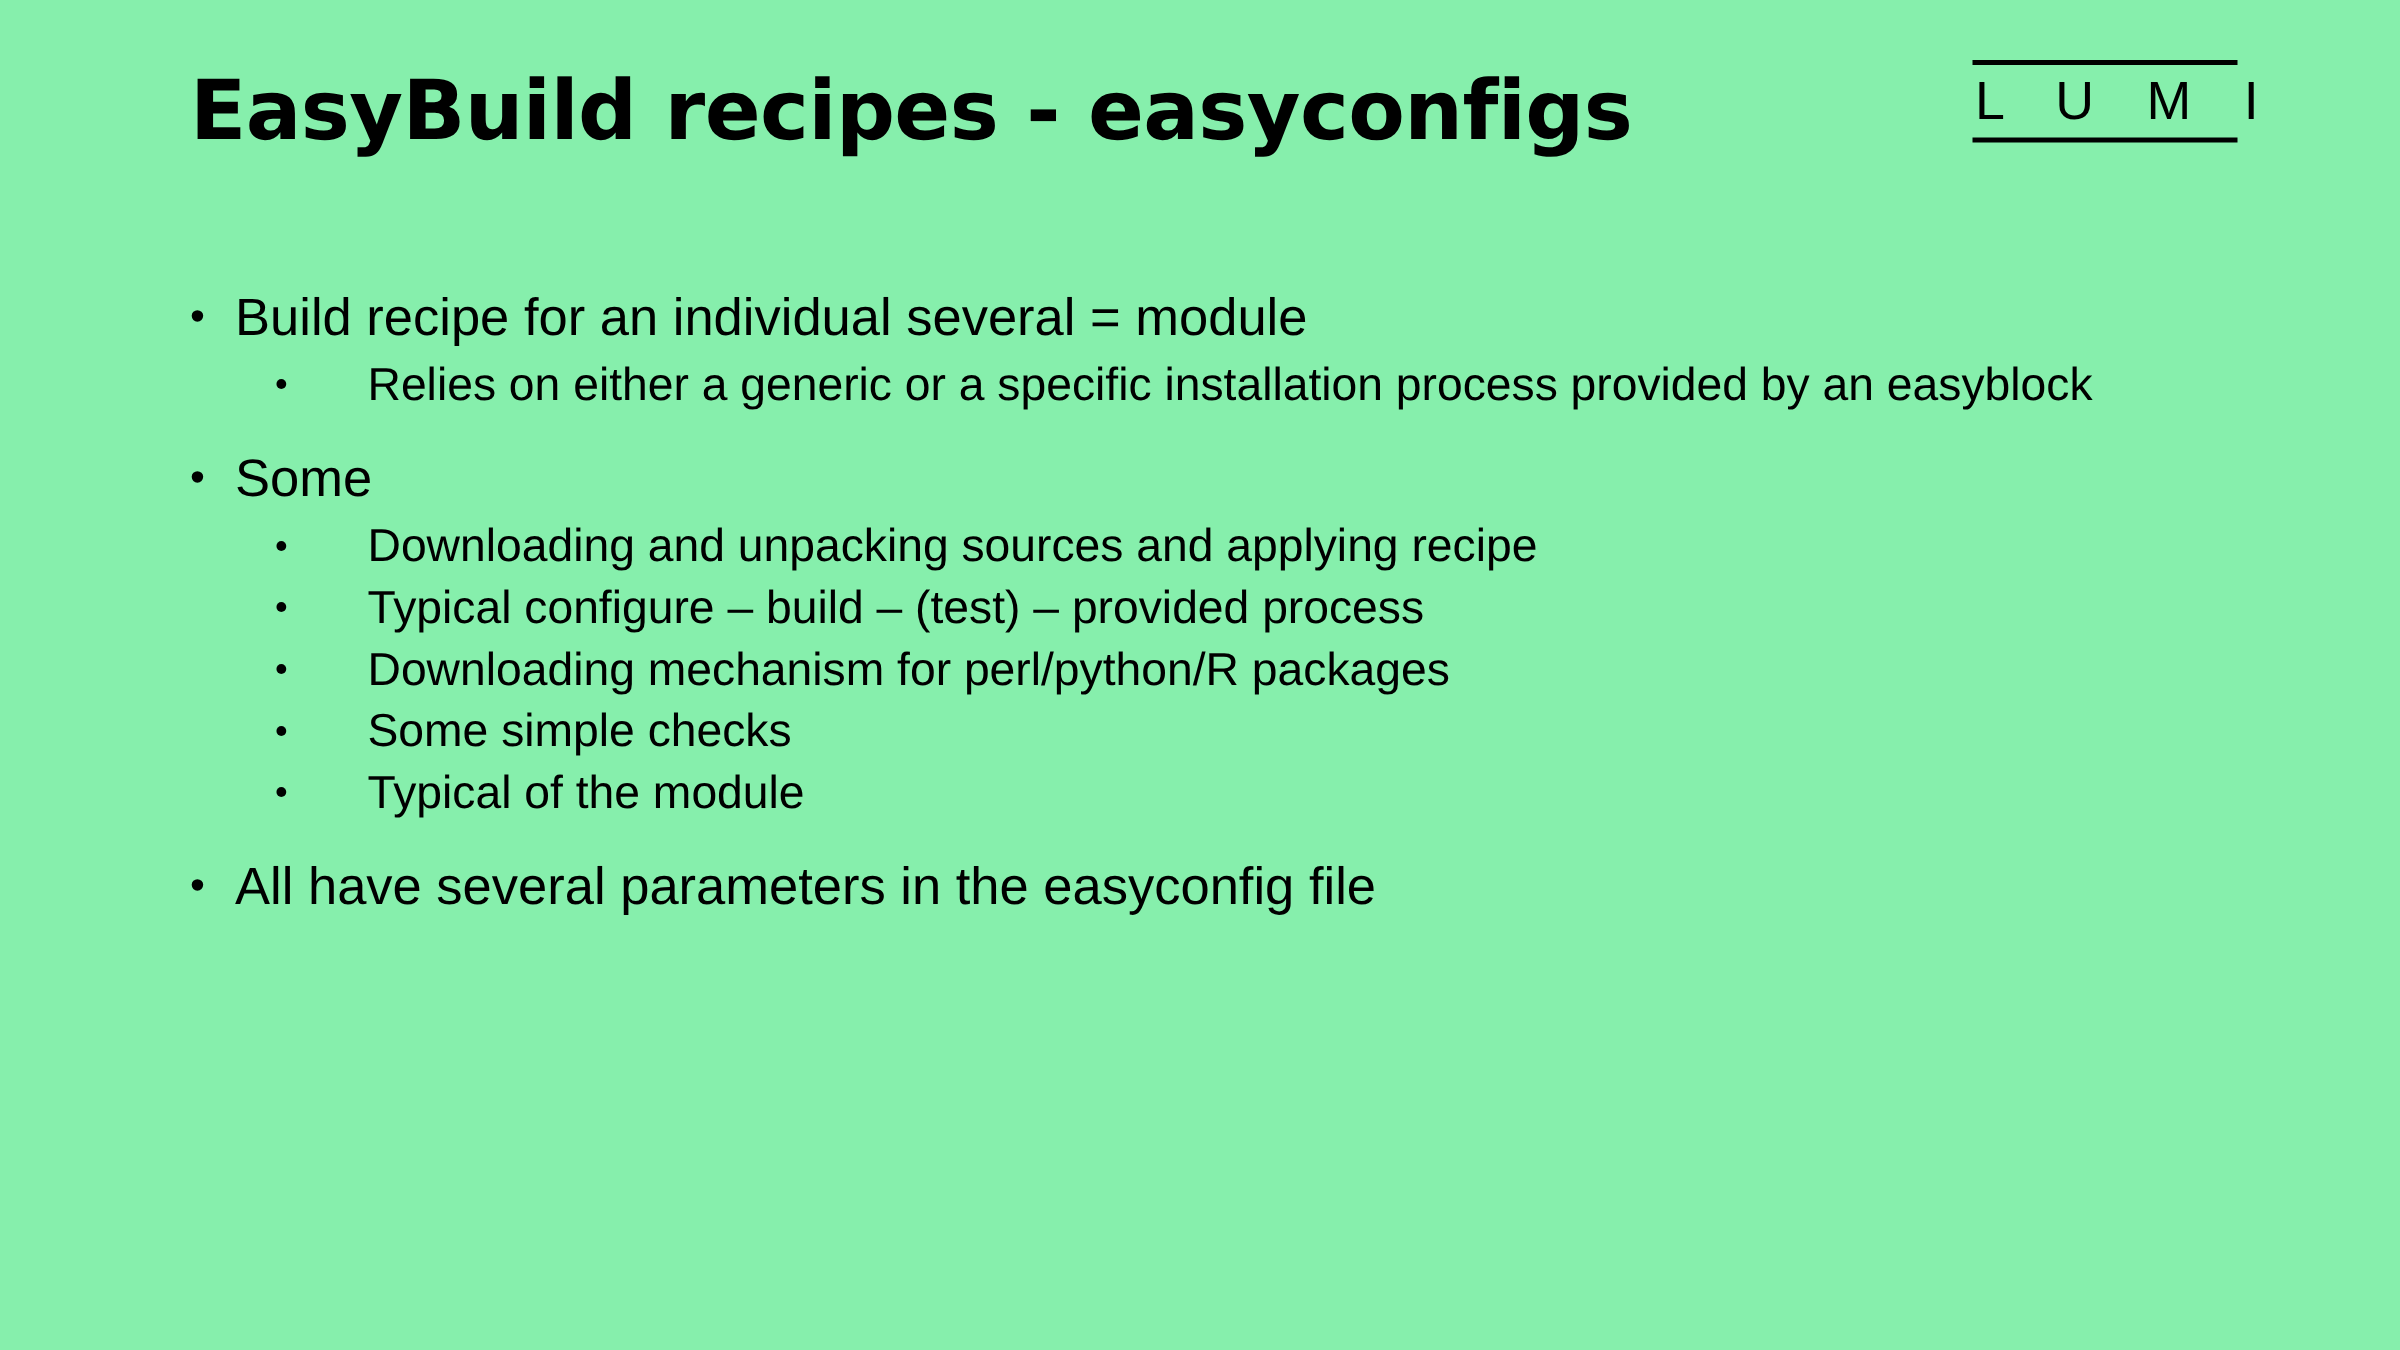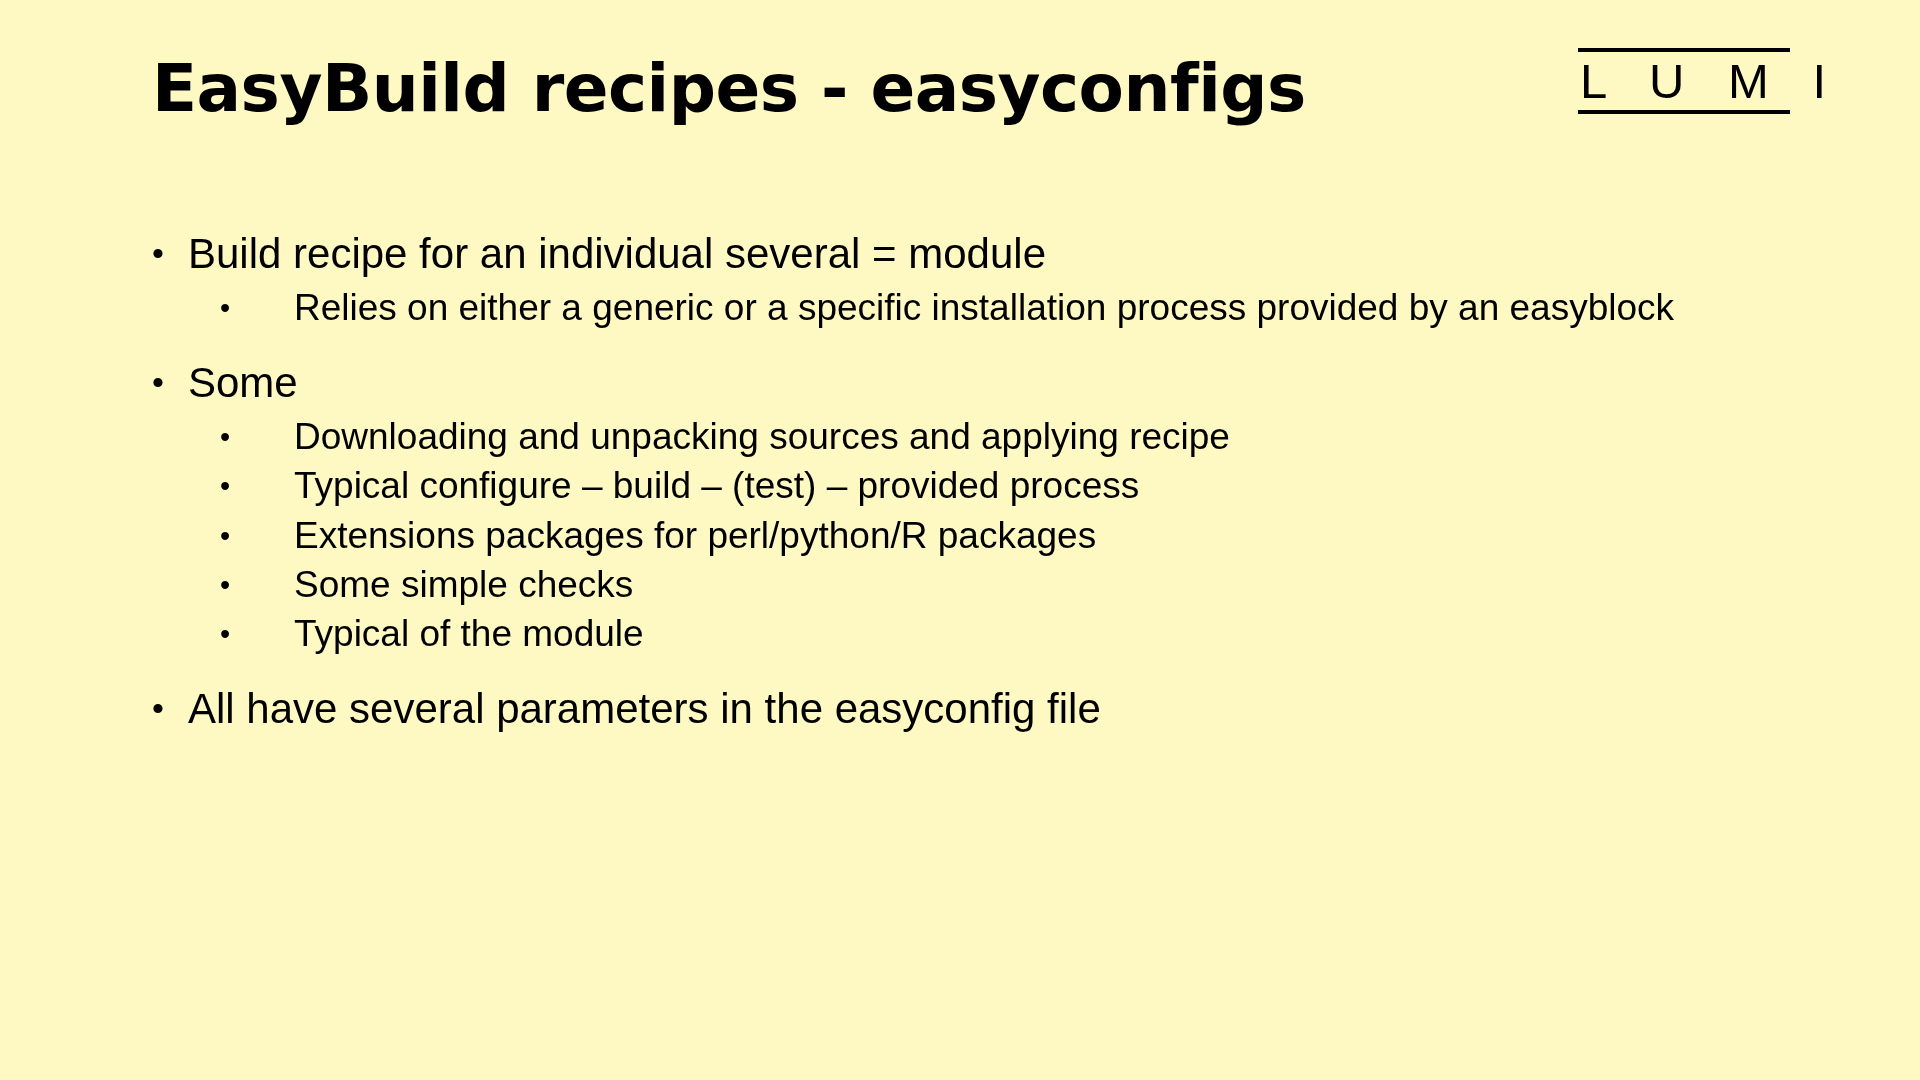--- a/index.html
+++ b/index.html
@@ -13,21 +13,21 @@
     background: #ffffff;
     font-family: "Liberation Sans", sans-serif;
     color: #000000;
     overflow: hidden;
   }
 
   .slide {
     position: relative;
     width: 1920px;
     height: 1080px;
-    background: #fef9c3;
+    background: #86efac;
   }
 
   
   .slide-title {
     position: absolute;
     left: 152px;
     top: 52px;
     width: 1330px;
     font-family: "DejaVu Sans", sans-serif;
     font-size: 66px;
@@ -55,21 +55,21 @@
   }
   .logo-rule.top { top: 3px; }
   .logo-rule.bottom { top: 65px; }
   .logo-word {
     position: absolute;
     left: 2px;
     top: 10px;
     width: 200px;
     height: 52px;
     font-family: "Liberation Sans", sans-serif;
-    font-size: 49px;
+    font-size: 43px;
     font-weight: 400;
     letter-spacing: 15px;
     line-height: 52px;
     color: #000000;
     white-space: nowrap;
   }
 
   
   .body-list {
     position: absolute;
@@ -168,21 +168,21 @@
       <span class="bullet-text">Downloading and unpacking sources and applying recipe</span>
     </div>
 
     <div class="bullet-row level-2">
       <span class="bullet-mark">•</span>
       <span class="bullet-text">Typical configure – build – (test) – provided process</span>
     </div>
 
     <div class="bullet-row level-2">
       <span class="bullet-mark">•</span>
-      <span class="bullet-text">Extensions packages for perl/python/R packages</span>
+      <span class="bullet-text">Downloading mechanism for perl/python/R packages</span>
     </div>
 
     <div class="bullet-row level-2">
       <span class="bullet-mark">•</span>
       <span class="bullet-text">Some simple checks</span>
     </div>
 
     <div class="bullet-row level-2">
       <span class="bullet-mark">•</span>
       <span class="bullet-text">Typical of the module</span>

